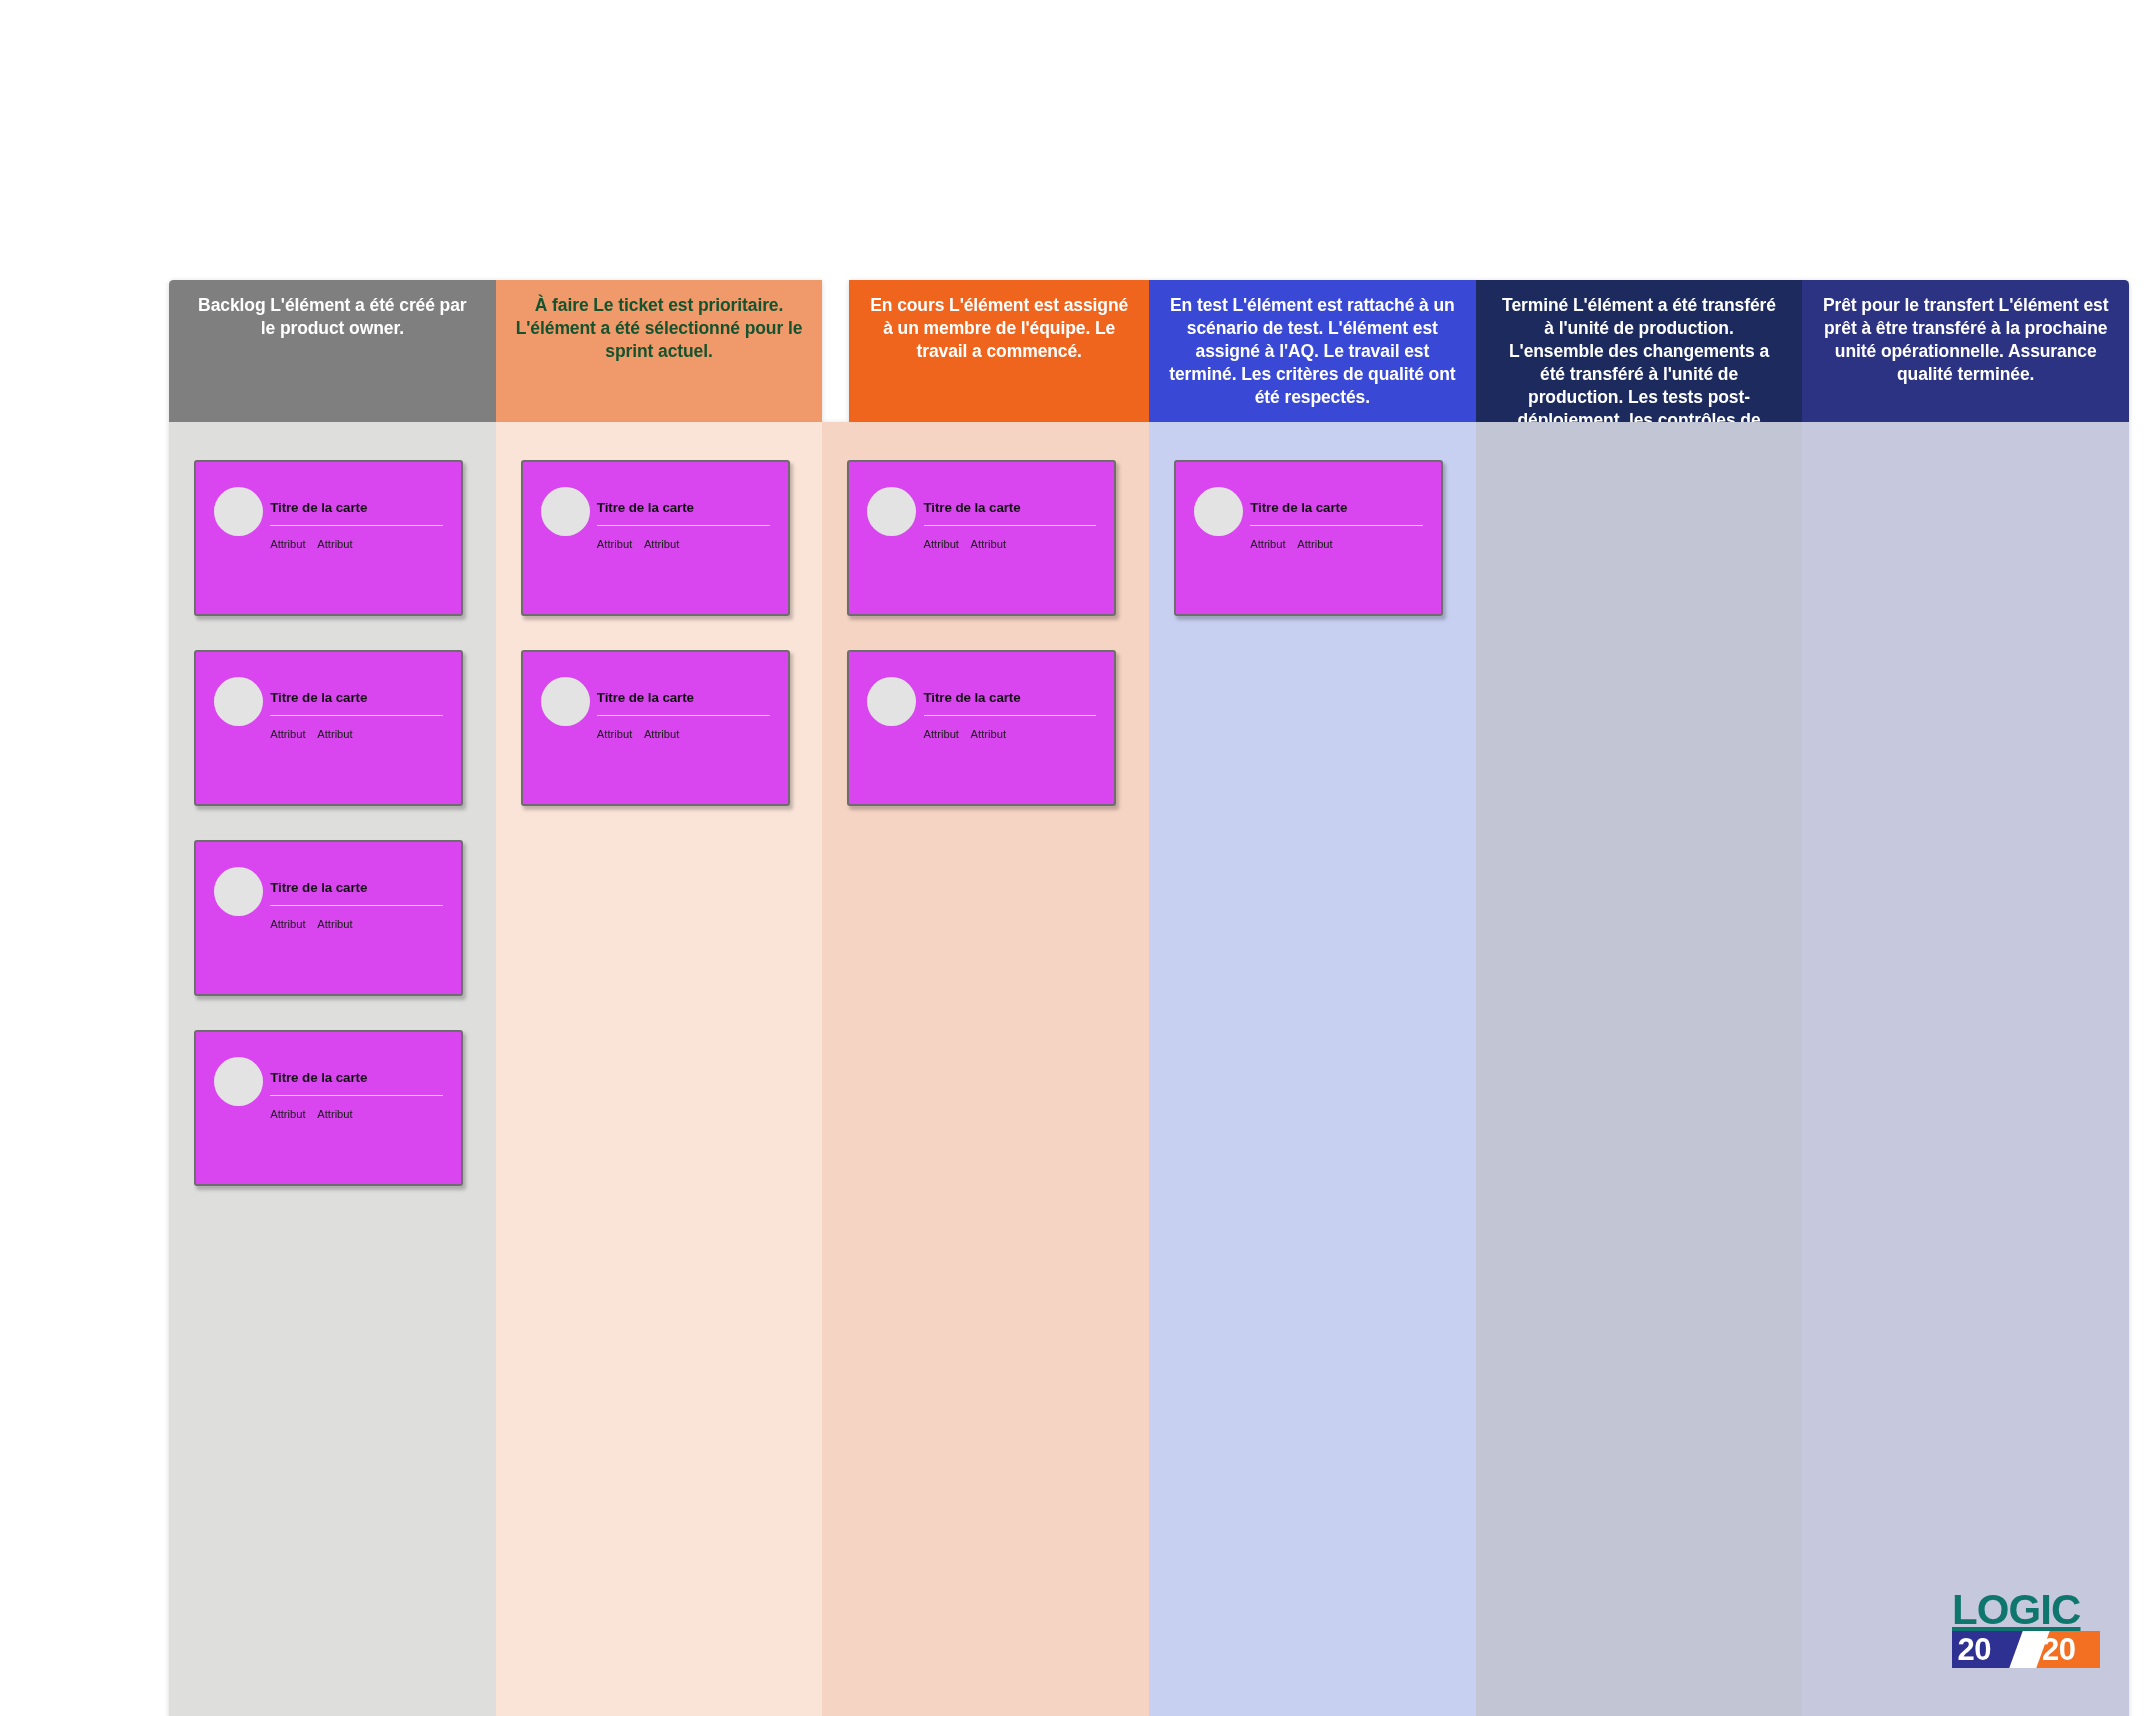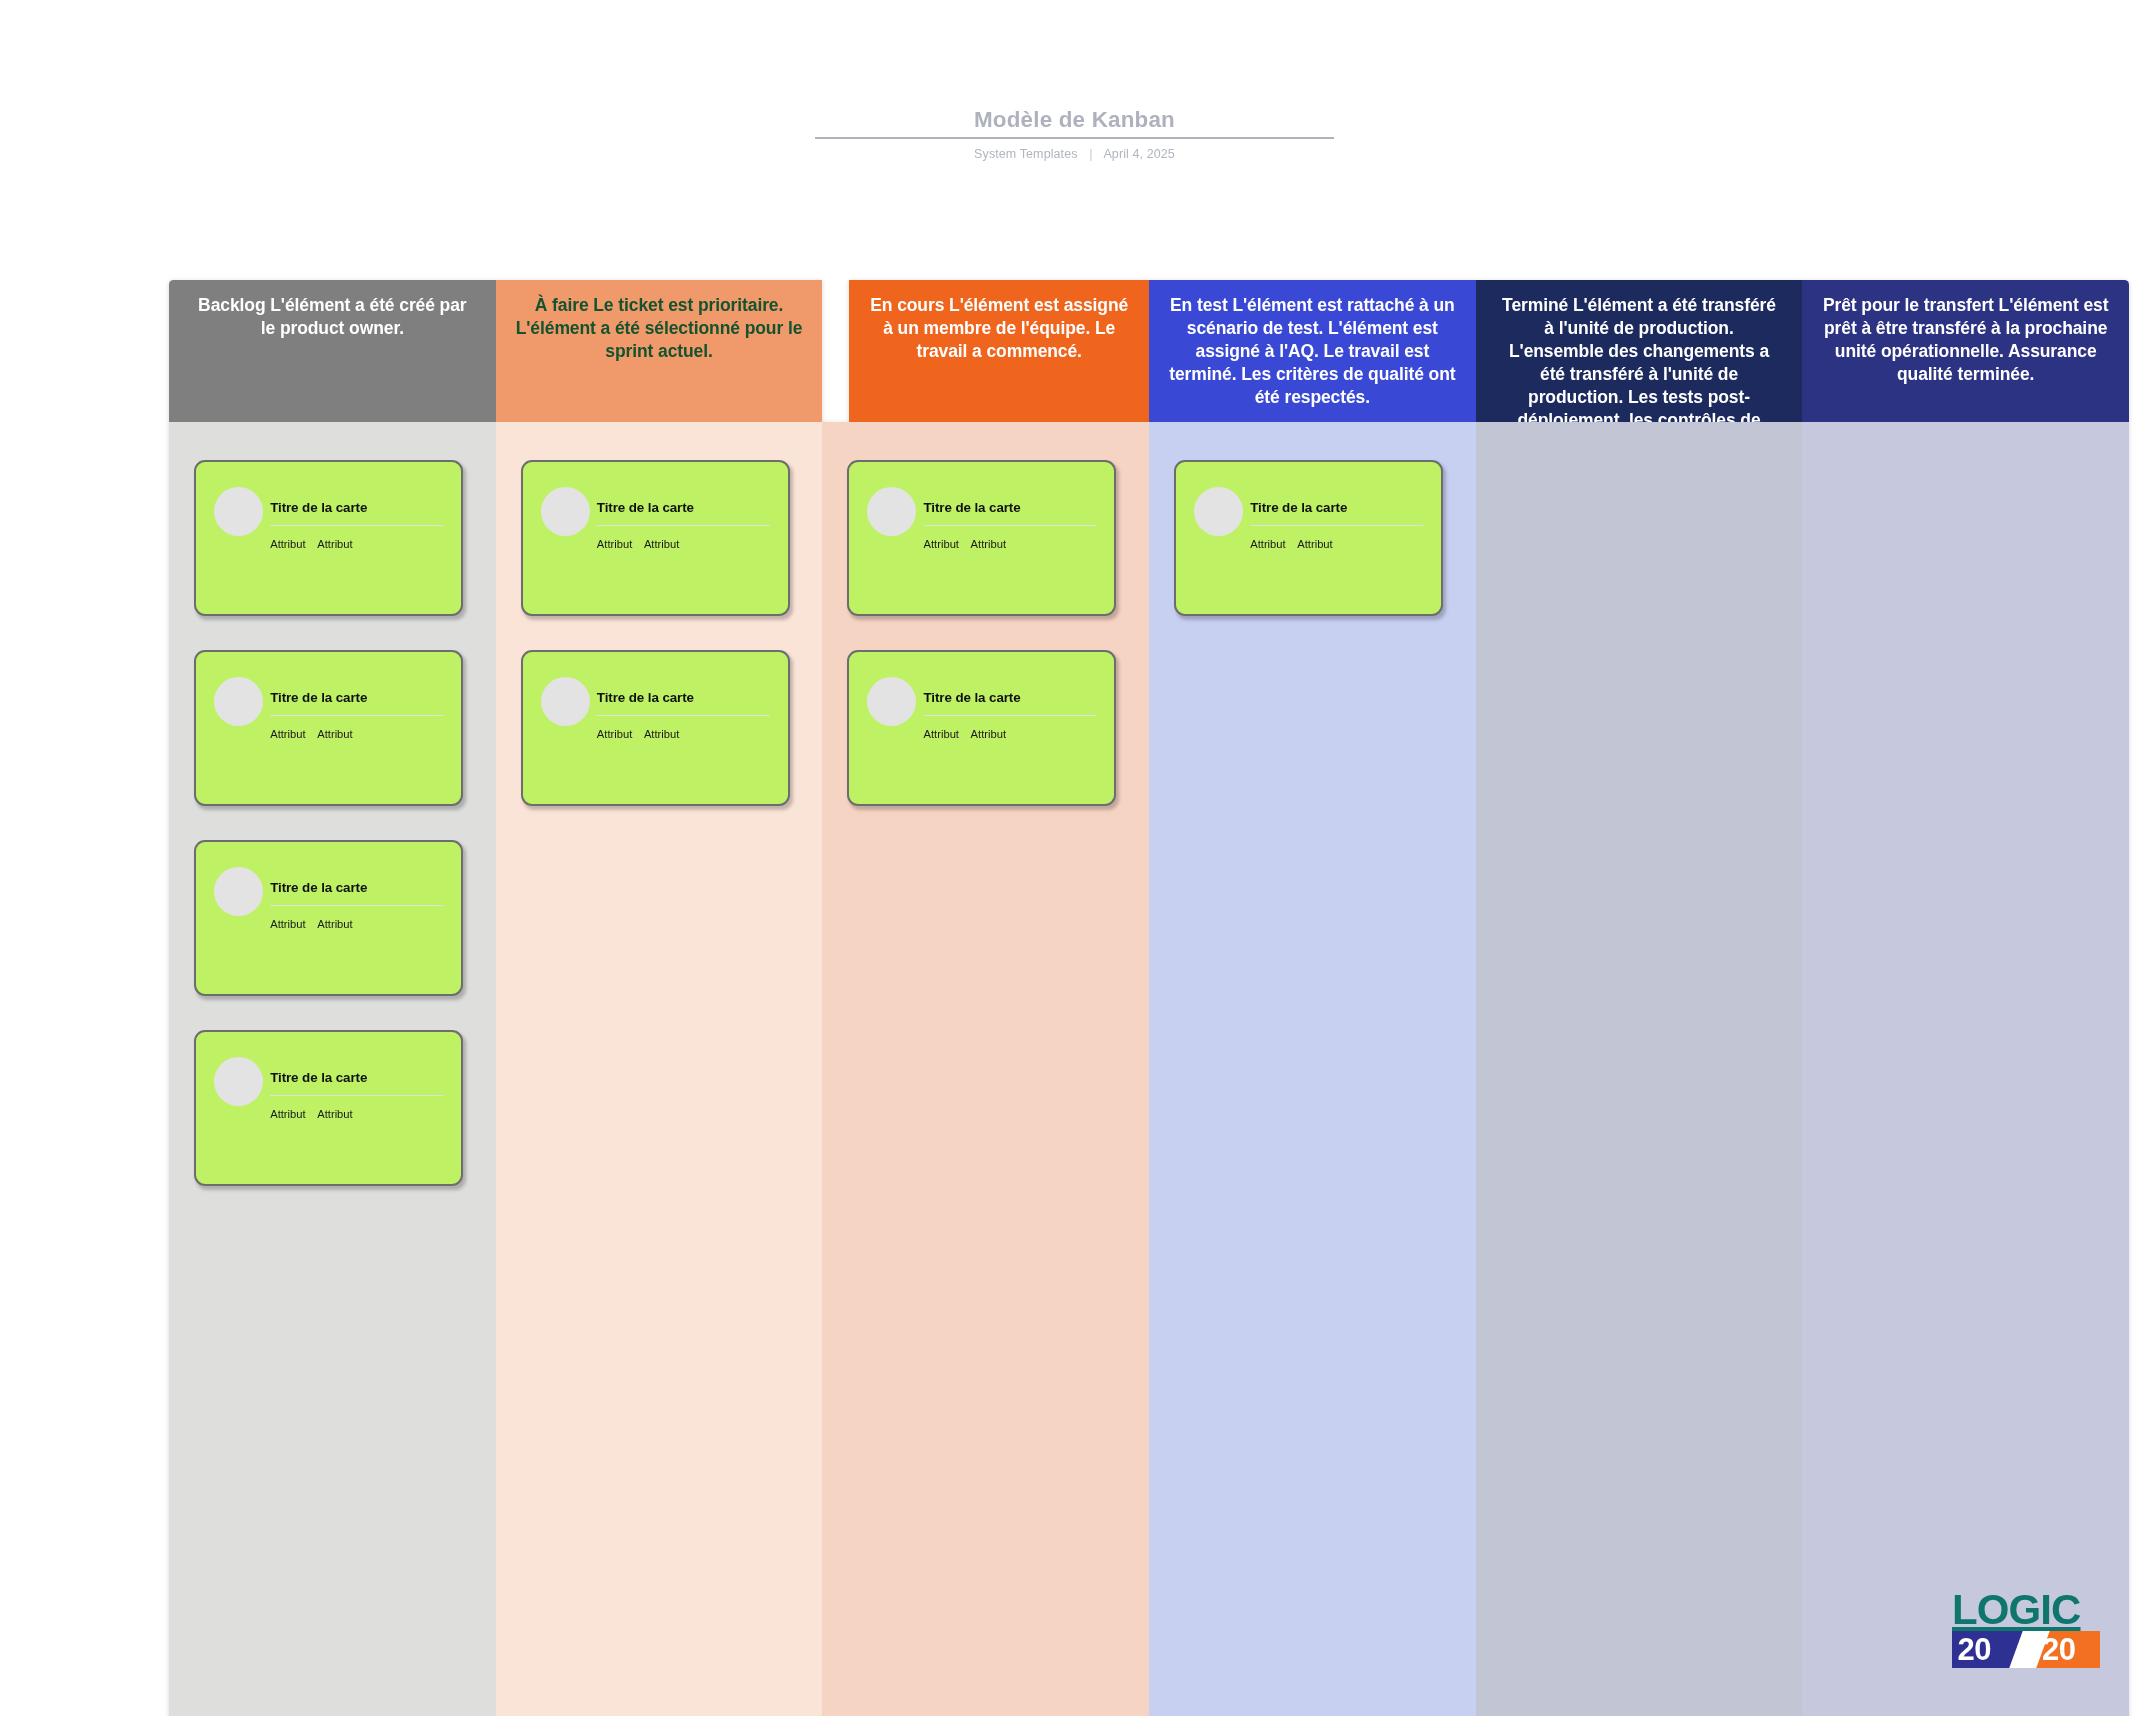--- a/index.html
+++ b/index.html
@@ -103,23 +103,23 @@
     display: flex;
     flex-direction: column;
     gap: 34px;
     padding-left: 25px;
   }
 
   
   .card {
     width: 269px;
     height: 156px;
-    background: #bef264;
+    background: #d946ef;
     border: 2.2px solid #6d6d6d;
-    border-radius: 11px;
+    border-radius: 3px;
     box-shadow: 2.7px 3.6px 3.6px rgba(0,0,0,0.22);
     position: relative;
     padding: 18px 18px 0 18px;
     display: flex;
     align-items: flex-start;
   }
 
   .avatar {
     width: 49px;
     height: 49px;
@@ -216,29 +216,20 @@
     letter-spacing: -0.4px;
   }
   .logo-bar .num-left  { left: 5.4px; }
   .logo-bar .num-right { left: 90px; }
 </style>
 </head>
 <body>
 
 <div class="page">
 
-  <div class="doc-header">
-    <div class="doc-title">Modèle de Kanban</div>
-    <div class="title-rule"></div>
-    <div class="doc-sub">
-      <span>System Templates</span>
-      <span class="sep">|</span>
-      <span>April 4, 2025</span>
-    </div>
-  </div>
 
   <div class="board" id="board">
       <div class="column">
         <div class="col-head" style="background: rgb(127, 127, 127); color: rgb(255, 255, 255);">Backlog L'élément a été créé par le product owner.</div>
         <div class="col-body" style="background: rgb(222, 222, 221);">
           <div class="cards">
             <div class="card">
               <div class="avatar"></div>
               <div class="card-main">
                 <div class="card-title">Titre de la carte</div>

